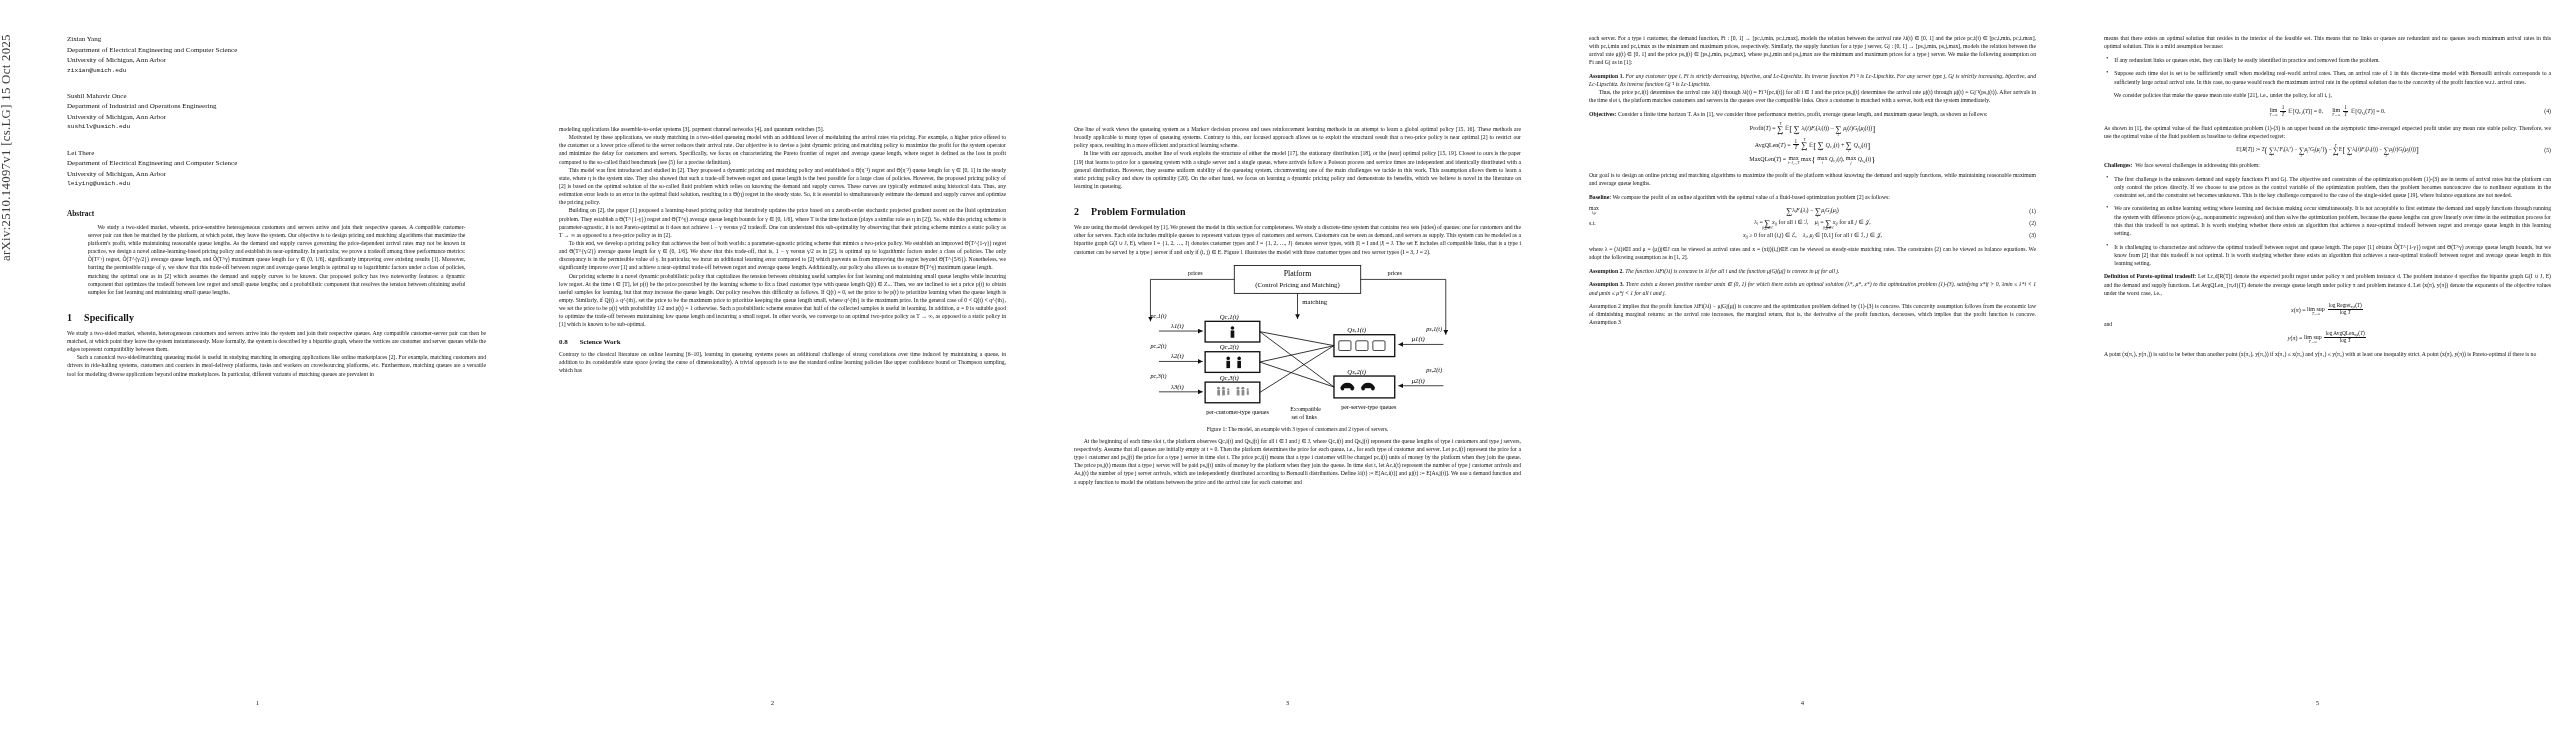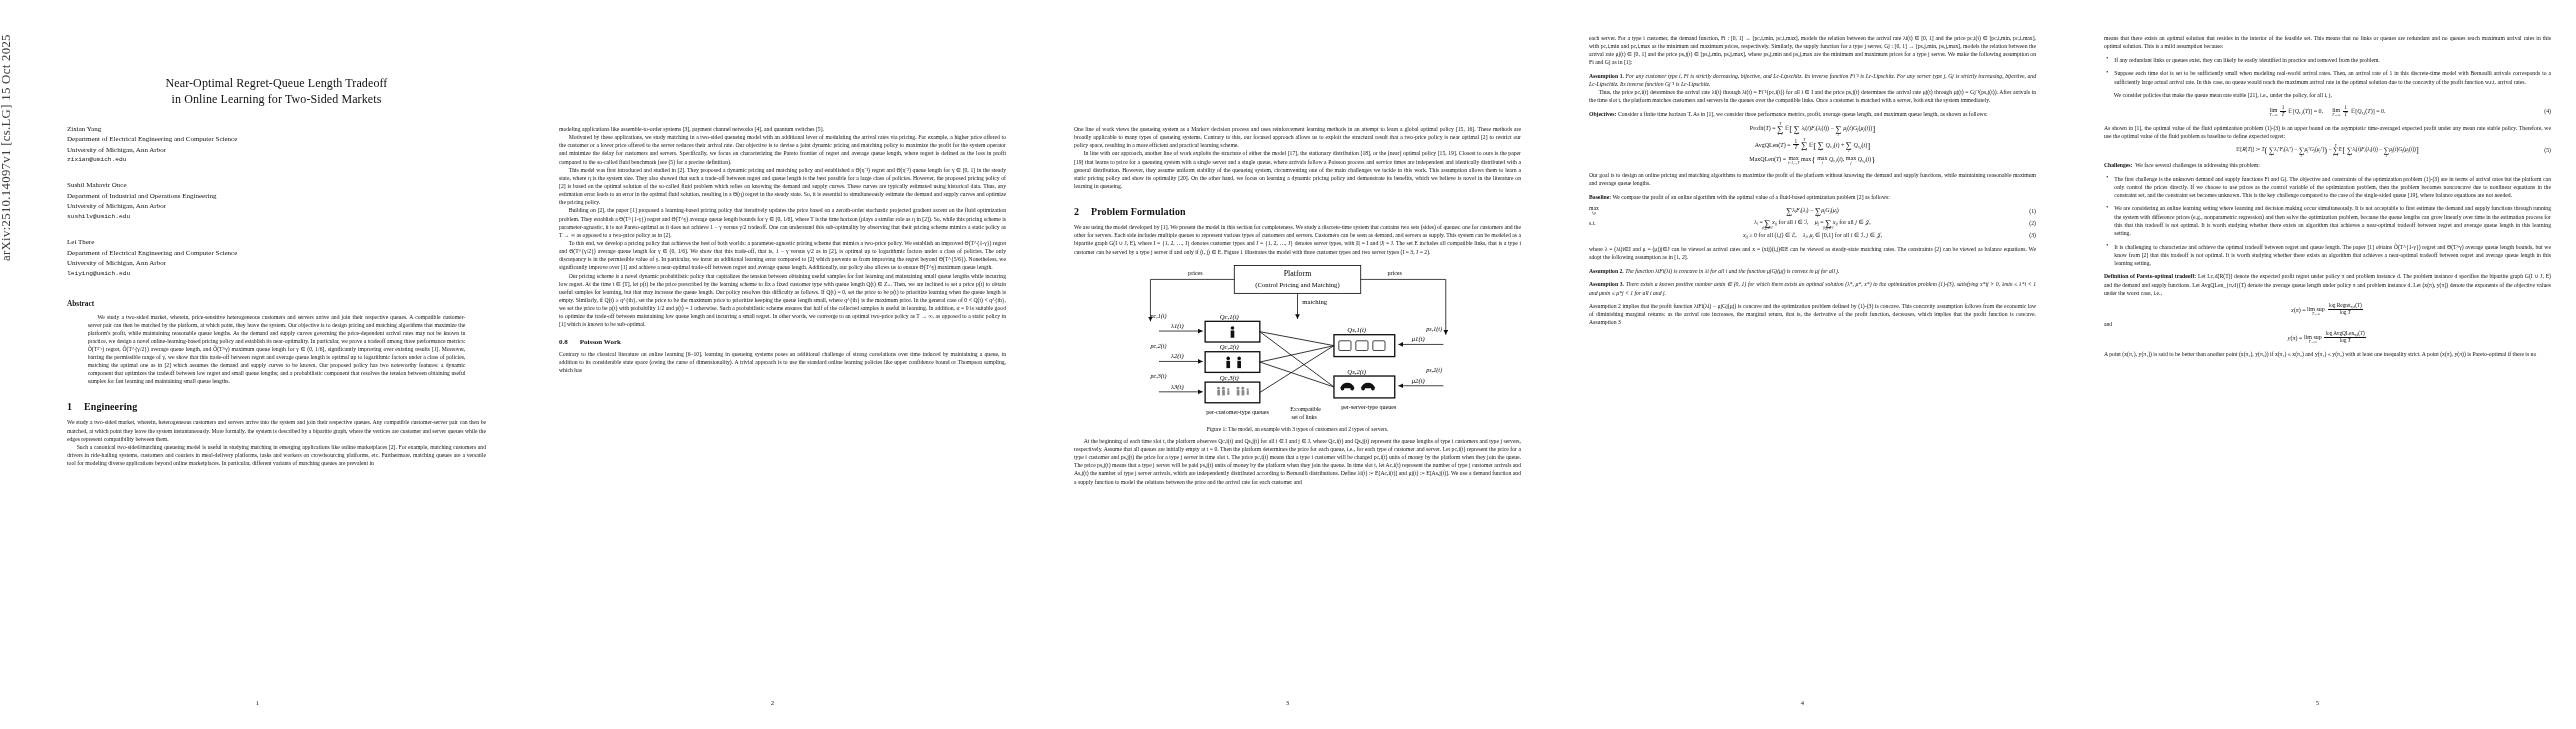--- a/index.html
+++ b/index.html
@@ -71,24 +71,20 @@
   svg.fig{display:block;margin:0 auto;}
 </style>
 </head>
 <body>
 
 <div class="spread">
 
   <div class="page page1">
     <div class="arxiv-stamp">arXiv:2510.14097v1  [cs.LG]  15 Oct 2025</div>
     <div class="body">
-      <div class="title">
-        <span>Near-Optimal Regret-Queue Length Tradeoff</span><br>
-        <span>in Online Learning for Two-Sided Markets</span>
-      </div>
 
       <div class="auth">
         <span class="nm">Zixian Yang</span>
         <span class="nm">Department of Electrical Engineering and Computer Science</span>
         <span class="nm">University of Michigan, Ann Arbor</span>
         <span class="nm mail">zixian@umich.edu</span>
       </div>
       <div class="auth">
         <span class="nm">Sushil Mahavir Once</span>
         <span class="nm">Department of Industrial and Operations Engineering</span>
@@ -99,40 +95,40 @@
         <span class="nm">Lei There</span>
         <span class="nm">Department of Electrical Engineering and Computer Science</span>
         <span class="nm">University of Michigan, Ann Arbor</span>
         <span class="nm mail">leiying@umich.edu</span>
       </div>
 
       <div class="abs-h">Abstract</div>
       <div class="abs">We study a two-sided market, wherein, price-sensitive heterogeneous customers and servers arrive and join their respective queues. A compatible customer-server pair can then be matched by the platform, at which point, they leave the system. Our objective is to design pricing and matching algorithms that maximize the platform's profit, while maintaining reasonable queue lengths. As the demand and supply curves governing the price-dependent arrival rates may not be known in practice, we design a novel online-learning-based pricing policy and establish its near-optimality. In particular, we prove a tradeoff among three performance metrics: Õ(T¹⁻ᵞ) regret, Õ(T^{γ/2}) average queue length, and Õ(T^γ) maximum queue length for γ ∈ (0, 1/6], significantly improving over existing results [1]. Moreover, barring the permissible range of γ, we show that this trade-off between regret and average queue length is optimal up to logarithmic factors under a class of policies, matching the optimal one as in [2] which assumes the demand and supply curves to be known. Our proposed policy has two noteworthy features: a dynamic component that optimizes the tradeoff between low regret and small queue lengths; and a probabilistic component that resolves the tension between obtaining useful samples for fast learning and maintaining small queue lengths.</div>
 
       <h2 class="sec">
-        <span class="num">1</span><span>Engineering</span>
+        <span class="num">1</span><span>Specifically</span>
       </h2>
       <p class="t first">We study a two-sided market, wherein, heterogeneous customers and servers arrive into the system and join their respective queues. Any compatible customer-server pair can then be matched, at which point they leave the system instantaneously. More formally, the system is described by a bipartite graph, where the vertices are customer and server queues while the edges represent compatibility between them.</p>
       <p class="t">Such a canonical two-sided/matching queueing model is useful in studying matching in emerging applications like online marketplaces [2]. For example, matching customers and drivers in ride-hailing systems, customers and couriers in meal-delivery platforms, tasks and workers on crowdsourcing platforms, etc. Furthermore, matching queues are a versatile tool for modeling diverse applications beyond online marketplaces. In particular, different variants of matching queues are prevalent in</p>
     </div>
     <div class="folio">1</div>
   </div>
 
   <div class="page">
     <div class="body">
       <div style="height:107px"></div>
       <p class="t noind">modeling applications like assemble-to-order systems [3], payment channel networks [4], and quantum switches [5].</p>
       <p class="t">Motivated by these applications, we study matching in a two-sided queueing model with an additional lever of modulating the arrival rates via pricing. For example, a higher price offered to the customer or a lower price offered to the server reduces their arrival rate. Our objective is to devise a joint dynamic pricing and matching policy to maximize the profit for the system operator and minimize the delay for customers and servers. Specifically, we focus on characterizing the Pareto frontier of regret and average queue length, where regret is defined as the loss in profit compared to the so-called fluid benchmark (see (5) for a precise definition).</p>
       <p class="t">This model was first introduced and studied in [2]. They proposed a dynamic pricing and matching policy and established a Θ(η⁻¹) regret and Θ(η⁻²) queue length for γ ∈ [0, 1] in the steady state, where η is the system size. They also showed that such a trade-off between regret and queue length is the best possible for a large class of policies. However, the proposed pricing policy of [2] is based on the optimal solution of the so-called fluid problem which relies on knowing the demand and supply curves. These curves are typically estimated using historical data. Thus, any estimation error leads to an error in the optimal fluid solution, resulting in a Θ(η) regret in the steady state. So, it is essential to simultaneously estimate the demand and supply curves and optimize the pricing policy.</p>
       <p class="t">Building on [2], the paper [1] proposed a learning-based pricing policy that iteratively updates the price based on a zeroth-order stochastic projected gradient ascent on the fluid optimization problem. They establish a Θ(T^{1-γ}) regret and Θ(T^γ) average queue length bounds for γ ∈ [0, 1/6], where T is the time horizon (plays a similar role as η in [2]). So, while this pricing scheme is parameter-agnostic, it is not Pareto-optimal as it does not achieve 1 − γ versus γ/2 tradeoff. One can understand this sub-optimality by observing that their pricing scheme mimics a static policy as T → ∞ as opposed to a two-price policy as in [2].</p>
       <p class="t">To this end, we develop a pricing policy that achieves the best of both worlds: a parameter-agnostic pricing scheme that mimics a two-price policy. We establish an improved Θ(T^{1-γ}) regret and Θ(T^{γ/2}) average queue length for γ ∈ (0, 1/6]. We show that this trade-off, that is, 1 − γ versus γ/2 as in [2], is optimal up to logarithmic factors under a class of policies. The only discrepancy is in the permissible value of γ. In particular, we incur an additional learning error compared to [2] which prevents us from improving the regret beyond Θ(T^{5/6}). Nonetheless, we significantly improve over [1] and achieve a near-optimal trade-off between regret and average queue length. Additionally, our policy also allows us to ensure Θ(T^γ) maximum queue length.</p>
       <p class="t">Our pricing scheme is a novel dynamic probabilistic policy that capitalizes the tension between obtaining useful samples for fast learning and maintaining small queue lengths while incurring low regret. At the time t ∈ [T], let p(t) be the price prescribed by the learning scheme to fix a fixed customer type with queue length Q(t) ∈ Z₊. Then, we are inclined to set a price p(t) to obtain useful samples for learning, but that may increase the queue length. Our policy resolves this difficulty as follows. If Q(t) = 0, set the price to be p(t) to prioritize learning when the queue length is empty. Similarly, if Q(t) ≥ q^{th}, set the price to be the maximum price to prioritize keeping the queue length small, where q^{th} is the maximum price. In the general case of 0 &lt; Q(t) &lt; q^{th}, we set the price to be p(t) with probability 1/2 and p(t) = 1 otherwise. Such a probabilistic scheme ensures that half of the collected samples is useful in learning. In addition, α = 0 is suitable good to optimize the trade-off between maintaining low queue length and incurring a small regret. In other words, we converge to an optimal two-price policy as T → ∞, as opposed to a static policy in [1] which is known to be sub-optimal.</p>
 
       <h3 class="sub">
-        <span class="num">0.8</span><span>Poisson Work</span>
+        <span class="num">0.8</span><span>Science Work</span>
       </h3>
       <p class="t noind">Contrary to the classical literature on online learning [6–10], learning in queueing systems poses an additional challenge of strong correlations over time induced by maintaining a queue, in addition to its considerable state space (owing the curse of dimensionality). A trivial approach is to use the standard online learning policies like upper confidence bound or Thompson sampling, which has</p>
     </div>
     <div class="folio">2</div>
   </div>
 
   <div class="page">
     <div class="body">
       <div style="height:107px"></div>
       <p class="t noind">One line of work views the queueing system as a Markov decision process and uses reinforcement learning methods in an attempt to learn a global optimal policy [15, 16]. These methods are broadly applicable to many types of queueing systems. Contrary to this, our focused approach allows us to exploit the structural result that a two-price policy is near optimal [2] to restrict our policy space, resulting in a more efficient and practical learning scheme.</p>

